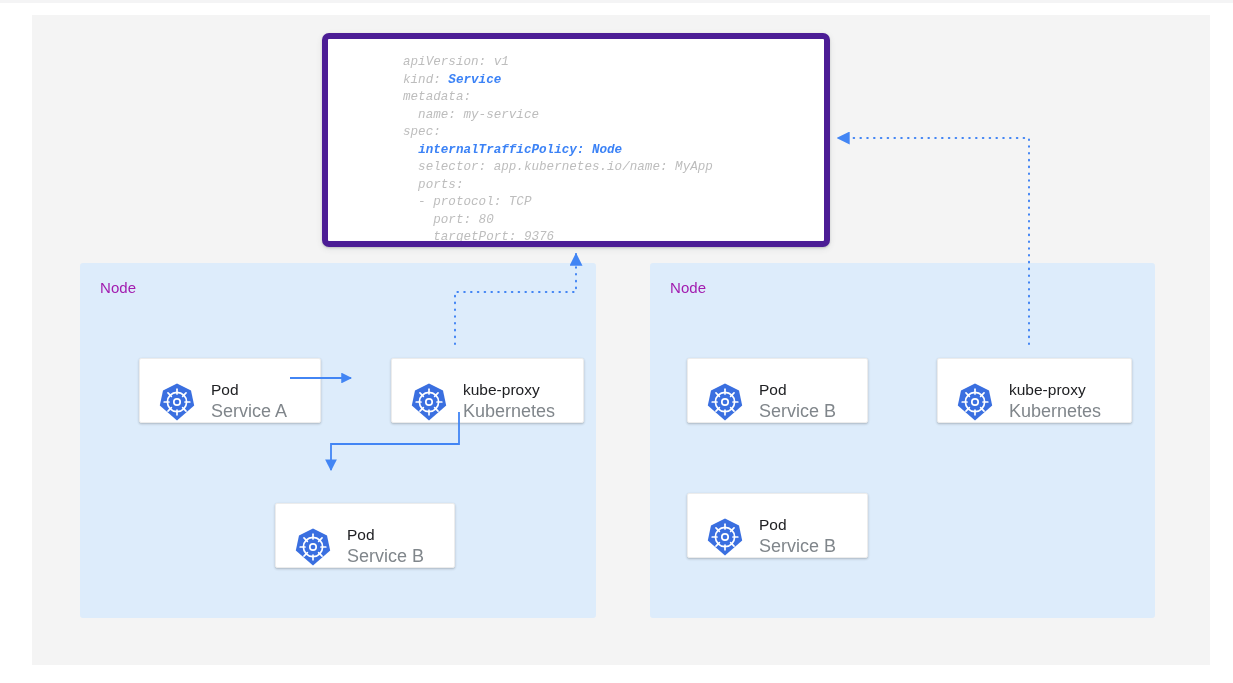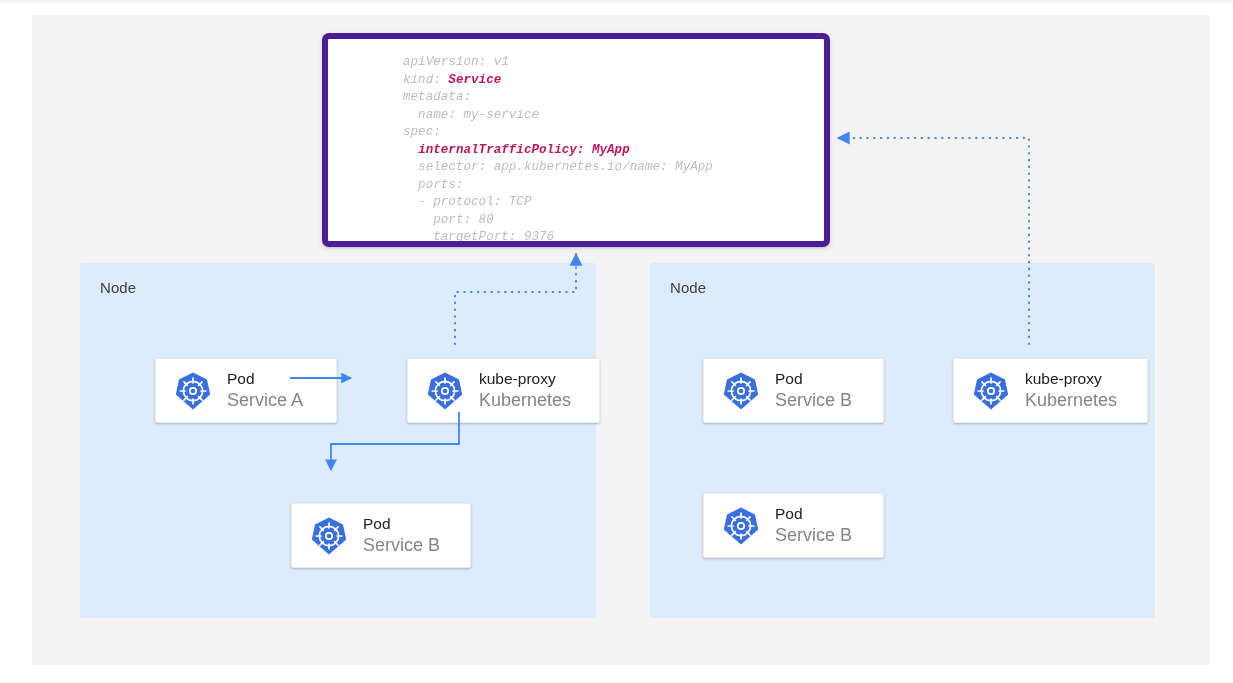--- a/index.html
+++ b/index.html
@@ -35,35 +35,34 @@
   .node-panel {
     position: absolute;
     background: #ddecfb;
     border-radius: 3px;
   }
   .node-label {
     position: absolute;
     left: 20px;
     top: 16px;
     font-size: 15px;
-    color: #404040;
+    color: #a21caf;
     letter-spacing: 0.1px;
   }
 
   
   .card {
     position: absolute;
     background: #ffffff;
     border: 1px solid #ececec;
     border-radius: 2px;
     box-shadow: 0 1px 2px rgba(60,64,67,0.22), 0 1px 3px rgba(60,64,67,0.10);
     display: flex;
-    align-items: center;
+    align-items: flex-end;
     box-sizing: border-box;
-    margin-left: 16px;
   }
   .card-icon {
     flex: 0 0 auto;
     margin-left: 17px;
     width: 40px;
     height: 40px;
     display: block;
   }
   .card-text {
     margin-left: 14px;
@@ -102,21 +101,21 @@
     top: 15px;
     margin: 0;
     font-family: "Liberation Mono", "DejaVu Sans Mono", monospace;
     font-style: italic;
     font-size: 12.6px;
     line-height: 17.55px;
     color: #bdbdbd;
     white-space: pre;
   }
   #yaml-code b {
-    color: #be185d;
+    color: #3b82f6;
     font-weight: bold;
   }
 
   
   #connectors {
     position: absolute;
     left: 0; top: 0;
     width: 1233px; height: 683px;
     pointer-events: none;
   }
@@ -127,21 +126,21 @@
 <div id="top-strip"></div>
 
 <div id="canvas">
 
   <div id="yaml-box" style="left:290px; top:18px;">
     <pre id="yaml-code">apiVersion: v1
 kind: <b>Service</b>
 metadata:
   name: my-service
 spec:
-  <b>internalTrafficPolicy: MyApp</b>
+  <b>internalTrafficPolicy: Node</b>
   selector: app.kubernetes.io/name: MyApp
   ports:
   - protocol: TCP
     port: 80
     targetPort: 9376</pre>
   </div>
 
   <div class="node-panel" style="left:48px; top:248px; width:516px; height:355px;">
     <div class="node-label">Node</div>
 

